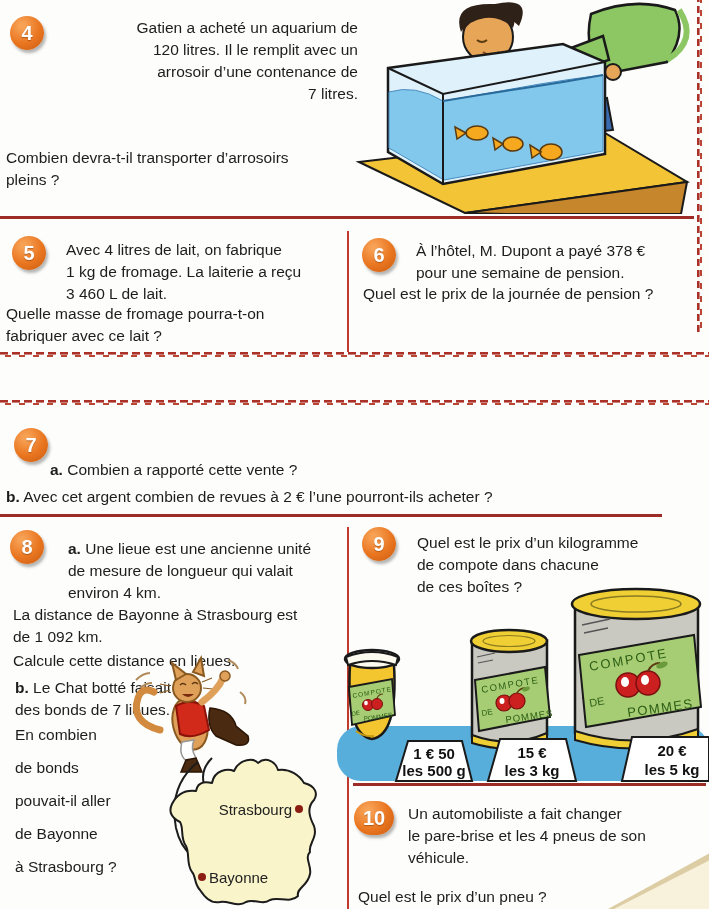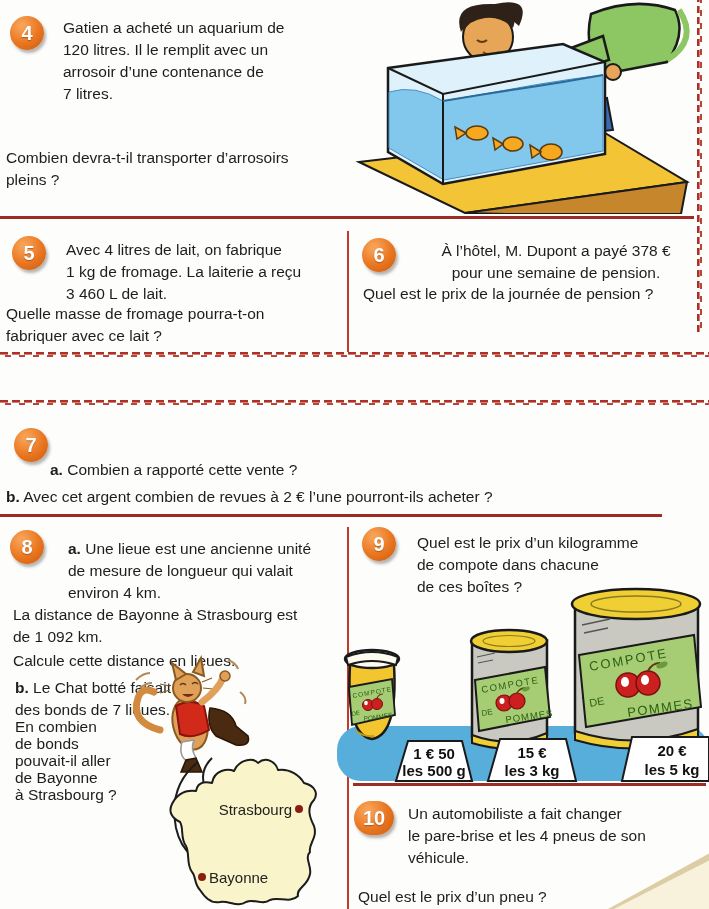--- a/index.html
+++ b/index.html
@@ -44,21 +44,21 @@
   .wedge-inner{position:absolute;left:2px;top:5px;width:99px;height:54px;
     background:#f8f1dc;clip-path:polygon(100% 10%,100% 100%,4% 100%);}
   b{font-weight:bold;}
 </style>
 </head>
 <body>
 
 <div class="page">
 
   <div class="badge" style="left:10px;top:16px;">4</div>
-  <div class="txt" style="left:63px;top:17px;width:295px;">Gatien a acheté un aquarium de
+  <div class="txt" style="left:63px;top:17px;width:295px;text-align:right;">Gatien a acheté un aquarium de
 120 litres. Il le remplit avec un
 arrosoir d’une contenance de
 7 litres.</div>
   <div class="txt" style="left:6px;top:99px;width:340px;margin-top:48px;">Combien devra-t-il transporter d’arrosoirs
 pleins ?</div>
 
   <svg style="left:355px;top:2px;" width="340" height="212" viewBox="0 0 340 212">
     <g>
       <polygon points="4,160 250,131 332,180 110,211" fill="#f4c437" stroke="#1a1a1a" stroke-width="2"></polygon>
       <polygon points="332,180 326,212 150,212 110,211" fill="#c5862c" stroke="#1a1a1a" stroke-width="2"></polygon>
@@ -114,21 +114,21 @@
   <div class="badge" style="left:12px;top:236px;">5</div>
   <div class="txt" style="left:66px;top:239px;width:280px;">Avec 4 litres de lait, on fabrique
 1 kg de fromage. La laiterie a reçu
 3 460 L de lait.</div>
   <div class="txt" style="left:6px;top:303px;width:330px;">Quelle masse de fromage pourra-t-on
 fabriquer avec ce lait ?</div>
 
   <div class="vrule" style="left:347px;top:231px;height:121px;"></div>
 
   <div class="badge" style="left:362px;top:238px;">6</div>
-  <div class="txt" style="left:416px;top:240px;width:280px;text-align:center;">À l’hôtel, M. Dupont a payé 378 €
+  <div class="txt" style="left:416px;top:240px;width:280px;">À l’hôtel, M. Dupont a payé 378 €
 pour une semaine de pension.</div>
   <div class="txt" style="left:363px;top:283px;width:340px;">Quel est le prix de la journée de pension ?</div>
 
   <div class="scrib-h" style="left:0;top:352px;width:709px;"></div>
   <div class="scrib-h" style="left:0;top:400px;width:709px;"></div>
 
   <div class="badge" style="left:14px;top:428px;">7</div>
   <div class="txt" style="left:50px;top:459px;width:650px;"><b>a.</b> <span>Combien a rapporté cette vente ?</span></div>
   <div class="txt" style="left:6px;top:486px;width:680px;"><b>b.</b> <span>Avec cet argent combien de revues à 2 € l’une pourront-ils acheter ?</span></div>
 
@@ -136,21 +136,21 @@
 
   <div class="badge" style="left:10px;top:530px;">8</div>
   <div class="txt" style="left:68px;top:538px;width:280px;"><b>a.</b> <span>Une lieue est une ancienne unité
 de mesure de longueur qui valait
 environ 4 km.</span></div>
   <div class="txt" style="left:13px;top:604px;width:330px;">La distance de Bayonne à Strasbourg est
 de 1 092 km.</div>
   <div class="txt" style="left:13px;top:650px;width:330px;">Calcule cette distance en lieues.</div>
   <div class="txt" style="left:15px;top:677px;width:230px;"><b>b.</b> <span>Le Chat botté faisait
 des bonds de 7 lieues.</span></div>
-  <div class="txt" style="left:15px;top:718px;width:150px;line-height:17px;">En combien
+  <div class="txt" style="left:15px;top:718px;width:150px;line-height:33px;">En combien
 de bonds
 pouvait-il aller
 de Bayonne
 à Strasbourg ?</div>
 
   <svg style="left:130px;top:650px;" width="125" height="125" viewBox="0 0 125 125">
     <path d="M30,80 Q0,72 8,48 Q12,36 24,42" fill="none" stroke="#d18a3e" stroke-width="7" stroke-linecap="round"></path>
     <ellipse cx="60" cy="74" rx="17" ry="26" transform="rotate(-14 60 74)" fill="#dfa05a" stroke="#8a5a20" stroke-width="2"></ellipse>
     <path d="M52,92 Q48,106 58,112 L66,108 Q60,98 64,90 Z" fill="#fff" stroke="#999" stroke-width="1.5"></path>
     <path d="M80,58 Q102,60 106,76 L118,86 Q121,97 106,95 L86,86 Q76,76 80,58 Z" fill="#4a2a10" stroke="#2a1505" stroke-width="1.5"></path>

